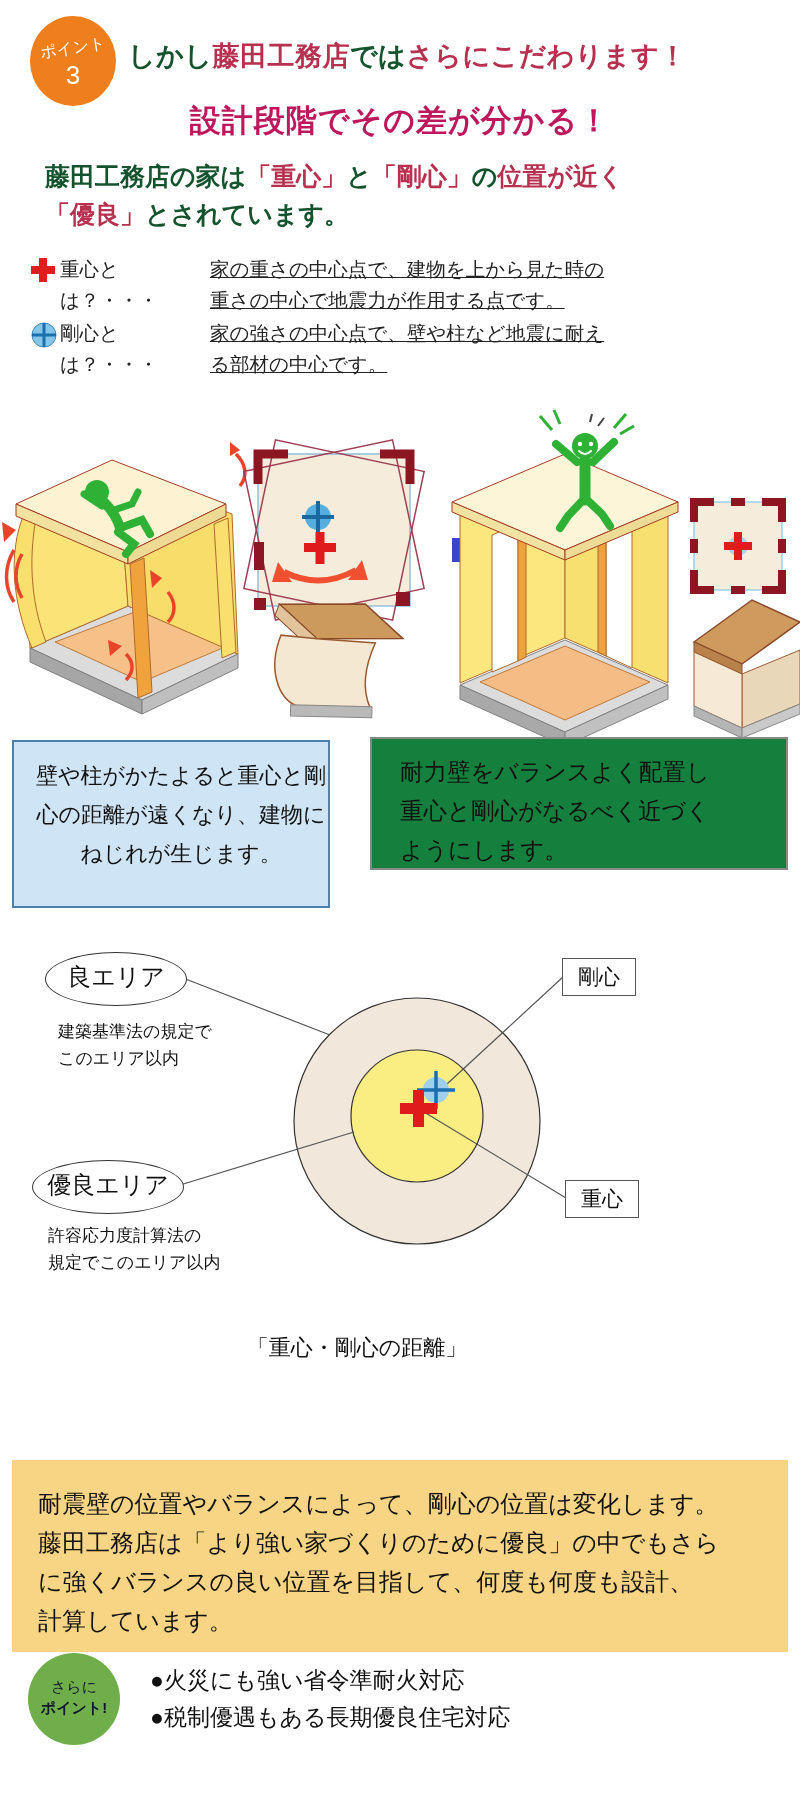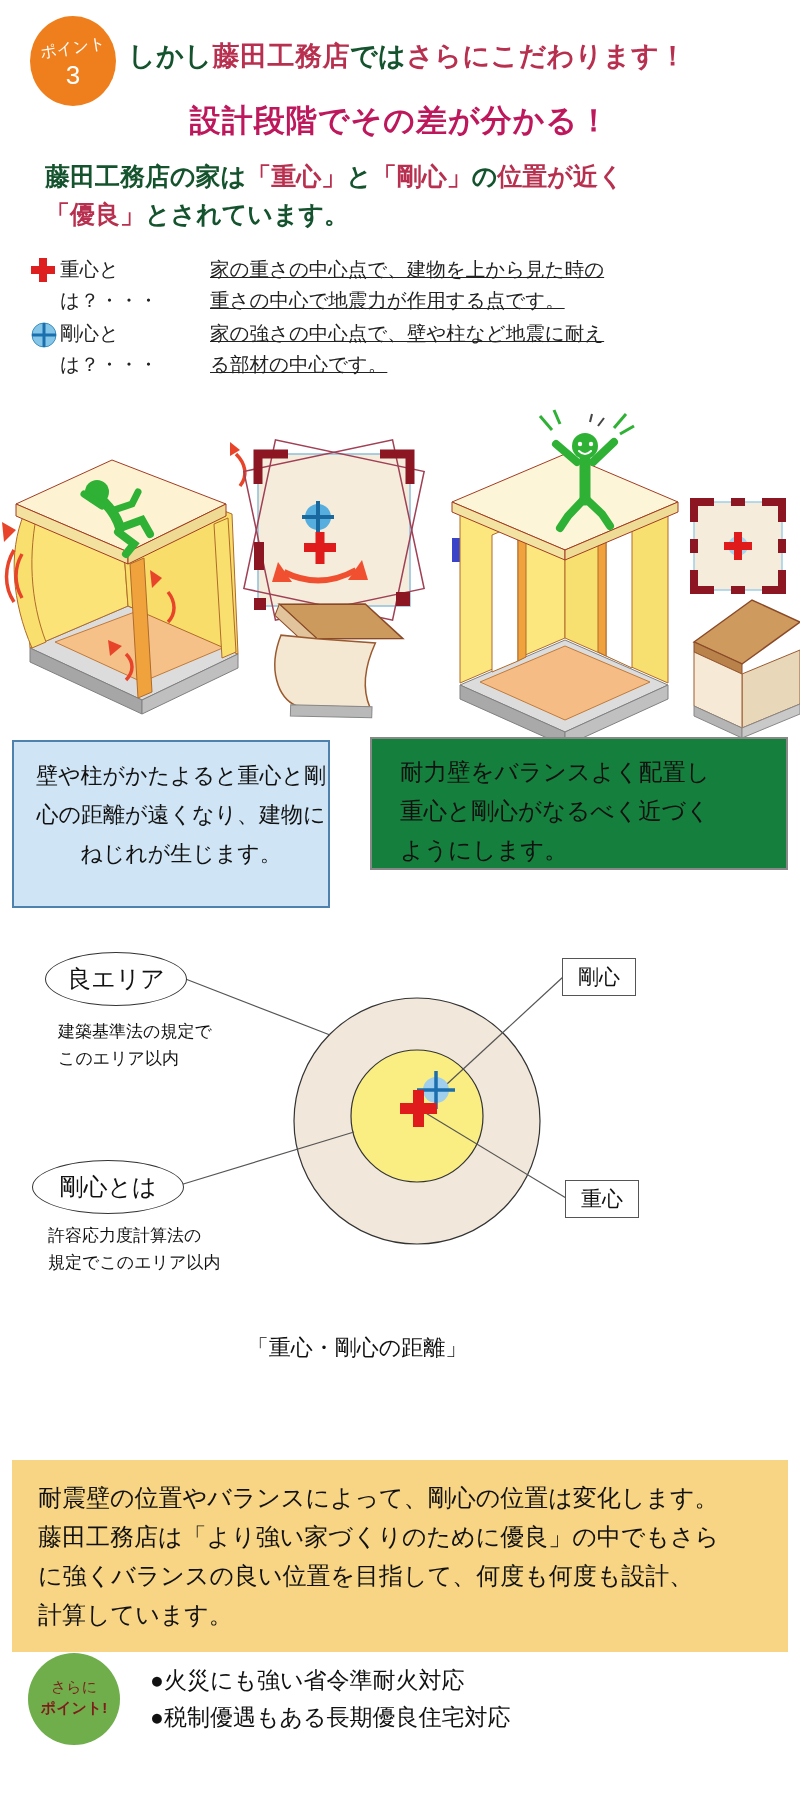--- a/index.html
+++ b/index.html
@@ -30,37 +30,37 @@
   .illus{left:0;top:402px;}
 
   .callout{font-size:22px;line-height:39px;color:#111;}
   .callout-blue{left:12px;top:740px;width:318px;height:168px;background:#cfe4f4;
     border:2px solid #4f81ad;padding:14px 0 0 20px;box-sizing:border-box;text-align:center;}
   .callout-pink{left:370px;top:737px;width:418px;height:133px;background:#15803d;
     border:2px solid #888;padding:14px 0 0 28px;box-sizing:border-box;font-size:23.5px;}
 
   .diagram-svg{left:0;top:940px;}
   .bubble{border:1.5px solid #333;border-radius:50%;background:#fff;text-align:center;
-    color:#111;}
+    color:#111;font-family:Liberation Mono, monospace;}
   .bubble-good{left:45px;top:952px;width:140px;height:52px;font-size:24px;line-height:52px;}
   .bubble-exc{left:32px;top:1160px;width:150px;height:52px;font-size:24px;line-height:52px;}
   .area-note{font-size:17px;color:#111;line-height:27px;}
   .note-good{left:58px;top:1018px;}
   .note-exc{left:48px;top:1222px;}
   .tagbox{border:1.5px solid #555;background:#fff;text-align:center;font-size:21px;
     color:#111;width:72px;height:36px;line-height:36px;}
   .tag-rigidity{left:562px;top:958px;}
   .tag-gravity{left:565px;top:1180px;}
   .diagram-caption{left:0;top:1333px;width:714px;text-align:center;font-size:22px;color:#111;}
 
   .highlight-box{left:12px;top:1460px;width:776px;height:192px;background:#f8d584;
-    padding:18px 26px;box-sizing:border-box;font-size:24px;line-height:39px;color:#111;}
+    padding:24px 26px;box-sizing:border-box;font-size:24px;line-height:39px;color:#111;}
 
   .footer-badge{left:28px;top:1653px;width:92px;height:92px;border-radius:50%;
-    background:#6fae4b;color:#7f1d1d;text-align:center;}
+    background:#6fae4b;color:#0f172a;text-align:center;}
   .footer-badge .l1{display:block;margin-top:25px;font-size:15px;}
   .footer-badge .l2{display:block;font-size:15px;font-weight:bold;margin-top:2px;}
   .footer-bullets{left:150px;top:1662px;font-size:23px;color:#111;line-height:37px;}
 </style>
 </head>
 <body>
 
 <div id="page">
 
   <div class="abs point-badge">
@@ -279,21 +279,21 @@
     </g>
     <g fill="#e01b1b">
       <rect x="400" y="163" width="37" height="11"></rect>
       <rect x="413" y="150" width="11" height="37"></rect>
     </g>
   </svg>
 
   <div class="abs bubble bubble-good">良エリア</div>
   <div class="abs area-note note-good pl">建築基準法の規定で
 このエリア以内</div>
-  <div class="abs bubble bubble-exc">剛心とは</div>
+  <div class="abs bubble bubble-exc">優良エリア</div>
   <div class="abs area-note note-exc pl">許容応力度計算法の
 規定でこのエリア以内</div>
   <div class="abs tagbox tag-rigidity">剛心</div>
   <div class="abs tagbox tag-gravity">重心</div>
   <div class="abs diagram-caption">「重心・剛心の距離」</div>
 
   <div class="abs highlight-box pl">耐震壁の位置やバランスによって、剛心の位置は変化します。
 藤田工務店は「より強い家づくりのために優良」の中でもさら
 に強くバランスの良い位置を目指して、何度も何度も設計、
 計算しています。</div>

